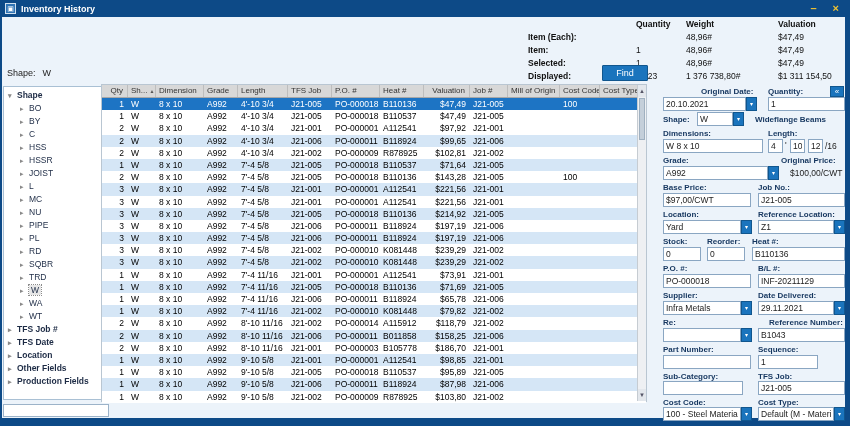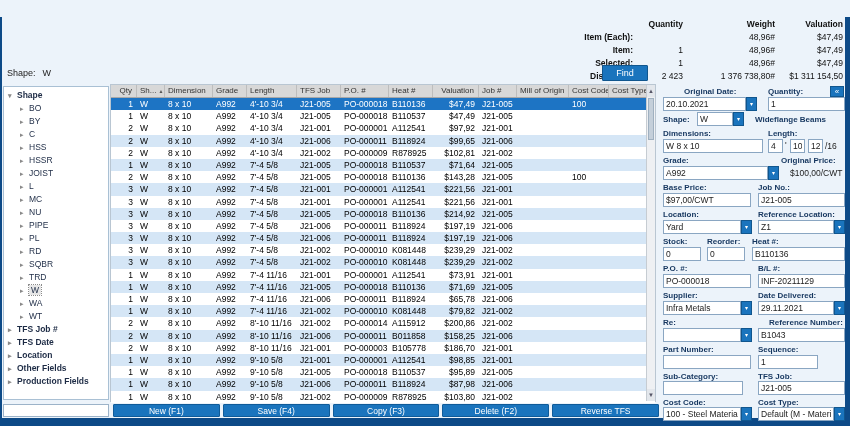--- a/index.html
+++ b/index.html
@@ -14,32 +14,32 @@
   .win-btn { color:#f0c332; font-size:11px; font-weight:bold; line-height:15px; cursor:default; }
   .edge-left { position:absolute; left:0; top:17px; width:2px; height:401px; background:#0d4a87; }
   .edge-right { position:absolute; left:845px; top:17px; width:5px; height:401px; background:#0d4a87; }
   .statusbar { position:absolute; left:0; top:418px; width:850px; height:8px; background:#0d4a87; }
 
   
   .shape-filter { position:absolute; left:7px; top:68px; font-size:9px; color:#222; }
   .shape-filter .v { margin-left:7px; }
   .find-btn { position:absolute; left:602px; top:65px; width:46px; height:16px; background:#1a74bd; border:1px solid #10568e; color:#fff; font-size:9px; font-family:"Liberation Sans",sans-serif; border-radius:1px; }
   .summary { position:absolute; left:525px; top:18px; width:318px; display:grid; grid-template-columns:108px 50px 92px 68px; row-gap:1px; font-size:9px; color:#111; }
-  .summary .cell { text-align:right; height:12px; line-height:12px; }
+  .summary .cell { text-align:left; height:12px; line-height:12px; }
   .summary .hdr, .summary .lbl { font-weight:bold; }
 
   
   .tree { position:absolute; left:3px; top:86px; width:106px; height:314px; background:#fff; border:1px solid #a9c0d4; overflow:hidden; padding-top:2px; }
   .tree-item { height:13px; line-height:13px; font-size:8.5px; color:#1d2b45; white-space:nowrap; }
   .tree-item.bold { font-weight:bold; }
   .tree-item .caret { display:inline-block; width:9px; font-size:7px; color:#8a8a8a; }
   .tree-item.selected .tlabel { background:#e7e7e7; outline:1px dotted #8c8c8c; padding:0 2px; }
 
   
-  .grid { position:absolute; left:110px; top:84px; width:546px; height:318px; background:#fff; border:1px solid #b9c6d2; }
+  .grid { position:absolute; left:101px; top:84px; width:546px; height:318px; background:#fff; border:1px solid #b9c6d2; }
   .grid-header { display:flex; height:13px; background:#d8d8d8; border-bottom:1px solid #a8a8a8; }
   .hcell { font-size:8px; color:#333; line-height:12px; padding-left:3px; border-right:1px solid #bdbdbd; overflow:hidden; white-space:nowrap; display:flex; }
   .hcell .sort { font-size:5px; color:#555; margin-left:2px; line-height:12px; }
   .grid-body { height:305px; overflow:hidden; }
   .grid-row { display:flex; height:12.2px; background:#fff; }
   .grid-row.alt { background:#d5e6f6; }
   .grid-row.selected { background:#1d74c4; color:#fff; }
   .cell { font-size:8.5px; line-height:12.2px; padding-left:3px; overflow:hidden; white-space:nowrap; }
   .ra { justify-content:flex-end; text-align:right; padding-right:4px; padding-left:0; }
   .c0{width:26px}.c1{width:28px}.c2{width:48px}.c3{width:34px}.c4{width:50px}.c5{width:44px}.c6{width:48px}.c7{width:44px}.c8{width:46px}.c9{width:38px}.c10{width:52px}.c11{width:40px}.c12{width:39px}
@@ -58,20 +58,28 @@
   .ftext  { position:absolute; font-size:8.5px; color:#222; white-space:nowrap; }
   .finput { position:absolute; height:14px; border:1px solid #8aa6c2; background:#fff; font-size:8.5px; font-family:"Liberation Sans",sans-serif; padding:0 2px; color:#222; }
   .dd { position:absolute; width:11px; height:14px; background:#1a74bd; border:1px solid #10568e; color:#fff; font-size:6px; text-align:center; line-height:12px; }
   .collapse-btn { position:absolute; left:830px; top:86px; width:14px; height:11px; background:#1a74bd; border:1px solid #10568e; color:#fff; font-size:8px; line-height:9px; text-align:center; }
 </style>
 </head>
 <body>
 
 <div class="window">
 
+  <div class="titlebar">
+    <div class="app-icon">▣</div>
+    <div class="title-text">Inventory History</div>
+    <div class="win-btns">
+      <span class="win-btn">–</span>
+      <span class="win-btn">×</span>
+    </div>
+  </div>
   <div class="edge-left"></div>
   <div class="edge-right"></div>
   <div class="statusbar"></div>
 
   <div class="summary">
     <span class="cell"></span>
     <span class="cell hdr">Quantity</span>
     <span class="cell hdr">Weight</span>
     <span class="cell hdr">Valuation</span>
 
@@ -443,21 +451,21 @@
         </div>
         <div class="grid-row">
           <span class="cell c0 ra">2</span>
           <span class="cell c1">W</span>
           <span class="cell c2">8 x 10</span>
           <span class="cell c3">A992</span>
           <span class="cell c4">8'-10 11/16</span>
           <span class="cell c5">J21-002</span>
           <span class="cell c6">PO-000014</span>
           <span class="cell c7">A115912</span>
-          <span class="cell c8 ra">$200,86</span>
+          <span class="cell c8 ra">$118,79</span>
           <span class="cell c9">J21-002</span>
           <span class="cell c10"></span>
           <span class="cell c11"></span>
           <span class="cell c12"></span>
         </div>
         <div class="grid-row alt">
           <span class="cell c0 ra">2</span>
           <span class="cell c1">W</span>
           <span class="cell c2">8 x 10</span>
           <span class="cell c3">A992</span>
@@ -548,32 +556,25 @@
         </div>
       </div>
     <div class="vscroll">
       <div class="sbtn up">▲</div>
       <div class="sthumb"></div>
       <div class="sbtn down">▼</div>
     </div>
   </div>
 
   <div class="footer-blank"></div>
-  <div class="footer-buttons">
-      <button class="fbtn">New (F1)</button>
-      <button class="fbtn">Save (F4)</button>
-      <button class="fbtn">Copy (F3)</button>
-      <button class="fbtn">Delete (F2)</button>
-      <button class="fbtn">Reverse TFS</button>
-    </div>
 
   <div>
     <div class="collapse-btn">«</div>
 
-    <span class="flabel" style="left:684px;top:87px">Original Date:</span>
+    <span class="flabel" style="left:701px;top:87px">Original Date:</span>
     <span class="flabel" style="left:768px;top:87px">Quantity:</span>
     <input class="finput" style="left: 663px; top: 97px; width: 83px;" value="20.10.2021">
     <span class="dd" style="left:746px;top:97px">▾</span>
     <input class="finput" style="left: 768px; top: 97px; width: 77px;" value="1">
 
     <span class="flabel" style="left:663px;top:115px">Shape:</span>
     <input class="finput" style="left: 697px; top: 112px; width: 36px;" value="W">
     <span class="dd" style="left:733px;top:112px">▾</span>
     <span class="flabel" style="left:755px;top:115px">Wideflange Beams</span>
 

